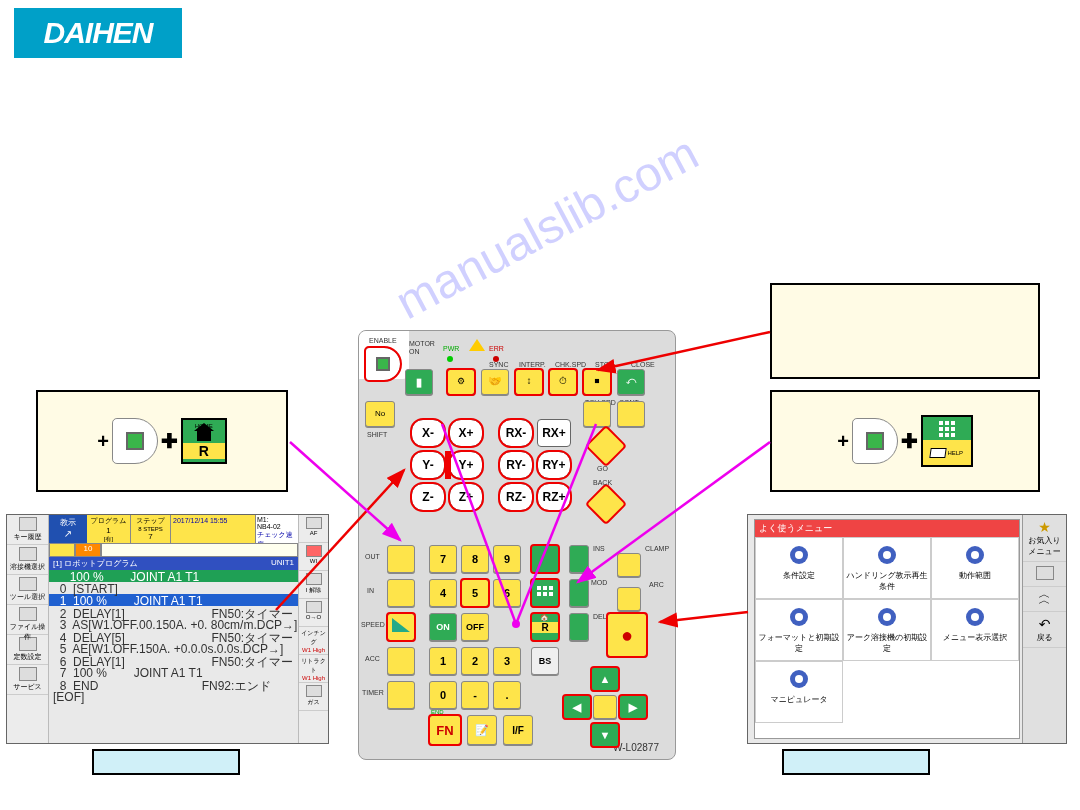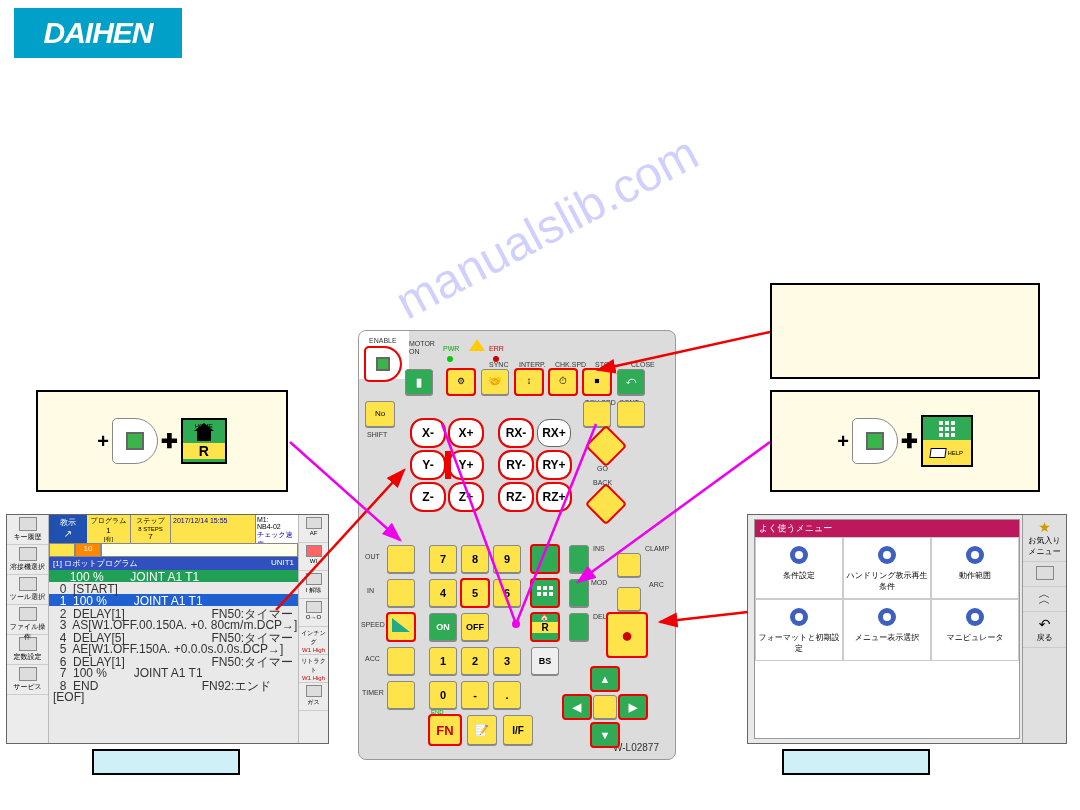--- a/index.html
+++ b/index.html
@@ -35,32 +35,32 @@
   .pendant .part-no { position:absolute; bottom:6px; right:16px; font-size:10px; color:#333; }
   
   .lbl { font-size:7px; color:#333; }
   
   .p-btn { position:absolute; background:#fee44a; border:1px solid #888; border-radius:3px; box-shadow:0 1px 0 #888; }
   .p-btn.green { background:#2fab55; }
   .p-btn.grey { background:#efefef; }
   .p-btn.red-outline { outline:2px solid #e00; outline-offset:-1px; }
   .p-txt { font-size:11px; font-weight:bold; display:flex; align-items:center; justify-content:center; height:100%; }
   
-  .jog-btn { position:absolute; width:34px; height:28px; background:#fff; border:1px solid #666; border-radius:12px; display:flex; align-items:center; justify-content:center; font-size:12px; font-weight:bold; }
+  .jog-btn { position:absolute; width:34px; height:28px; background:#fff; border:1px solid #666; border-radius:4px; display:flex; align-items:center; justify-content:center; font-size:12px; font-weight:bold; }
   .jog-btn.red { outline:2px solid #e00; outline-offset:-1px; border-radius:12px; }
   
   
   .screen-left { position: absolute; top: 514px; left: 6px; width: 323px; height: 230px; background:#e9e9e9; border:1px solid #666; font-size:9px; }
   .screen-right { position: absolute; top: 514px; left: 747px; width: 320px; height: 230px; background:#e9e9e9; border:1px solid #666; font-size:9px; display:flex; }
   .screen-right .grid-area { flex:1; background:#fff; margin:4px 2px 4px 6px; border:1px solid #999; }
   .screen-right .sidebar { width:44px; background:#e0e0e0; border-left:1px solid #999; display:flex; flex-direction:column; }
   .sidebar-item { flex:0 0 auto; padding:4px 2px; font-size:8px; text-align:center; border-bottom:1px solid #ccc; }
   .sidebar-item .sb-icon { width:18px; height:14px; margin:0 auto 2px; }
   
-  .ga-title { background:#be185d; color:#fff; font-size:9px; padding:2px 4px; }
+  .ga-title { background:#ef4444; color:#fff; font-size:9px; padding:2px 4px; }
   .ga-grid { display:grid; grid-template-columns:repeat(3,1fr); }
   .ga-cell { border:1px solid #ccc; padding:6px 2px; text-align:center; font-size:8px; min-height:62px; }
   .ga-cell .ga-icon { width:28px; height:22px; margin:0 auto 4px; display:flex; align-items:center; justify-content:center; }
   .gear { width:18px; height:18px; background:#4060c0; border-radius:50%; position:relative; }
   .gear:after { content:''; position:absolute; inset:5px; background:#fff; border-radius:50%; }
   
   .bottom-cyan { position:absolute; width:148px; height:26px; background:#d0f0f8; border:2px solid #000; }
   #cyan-left { top:749px; left:92px; }
   #cyan-right { top:749px; left:782px; }
   
@@ -420,20 +420,23 @@
             <div class="gear"></div>
           </div><span>ハンドリング教示再生条件</span></div>
       <div class="ga-cell"><div class="ga-icon">
             <div class="gear"></div>
           </div><span>動作範囲</span></div>
       <div class="ga-cell"><div class="ga-icon">
             <div class="gear"></div>
           </div><span>フォーマットと初期設定</span></div>
       <div class="ga-cell"><div class="ga-icon">
             <div class="gear"></div>
+          </div><span>アーク溶接機の初期設定</span></div>
+      <div class="ga-cell"><div class="ga-icon">
+            <div class="gear"></div>
           </div><span>メニュー表示選択</span></div>
       <div class="ga-cell"><div class="ga-icon">
             <div class="gear"></div>
           </div><span>マニピュレータ</span></div>
     </div>
   </div>
   <div class="sidebar">
     <div class="sidebar-item"><div class="sb-icon" style="color:#c90;font-size:14px;">★</div><span>お気入りメニュー</span></div>
     <div class="sidebar-item">
         <div class="sb-icon icon-generic"></div>

